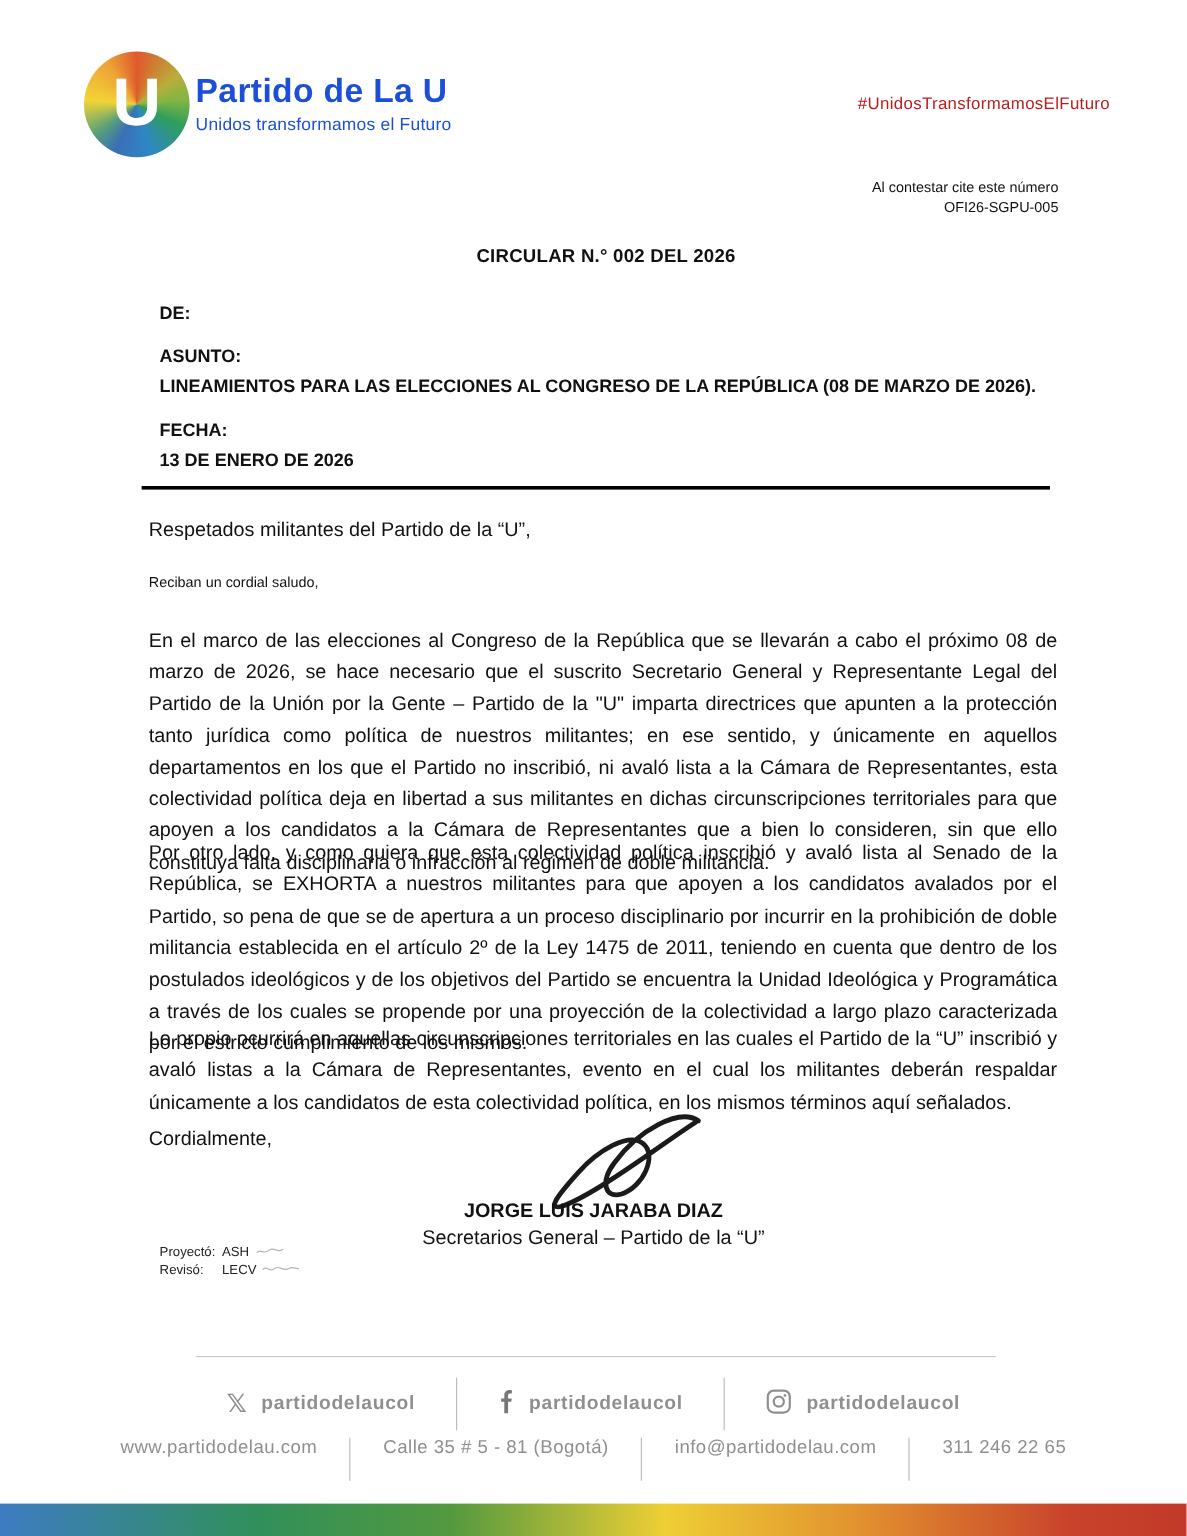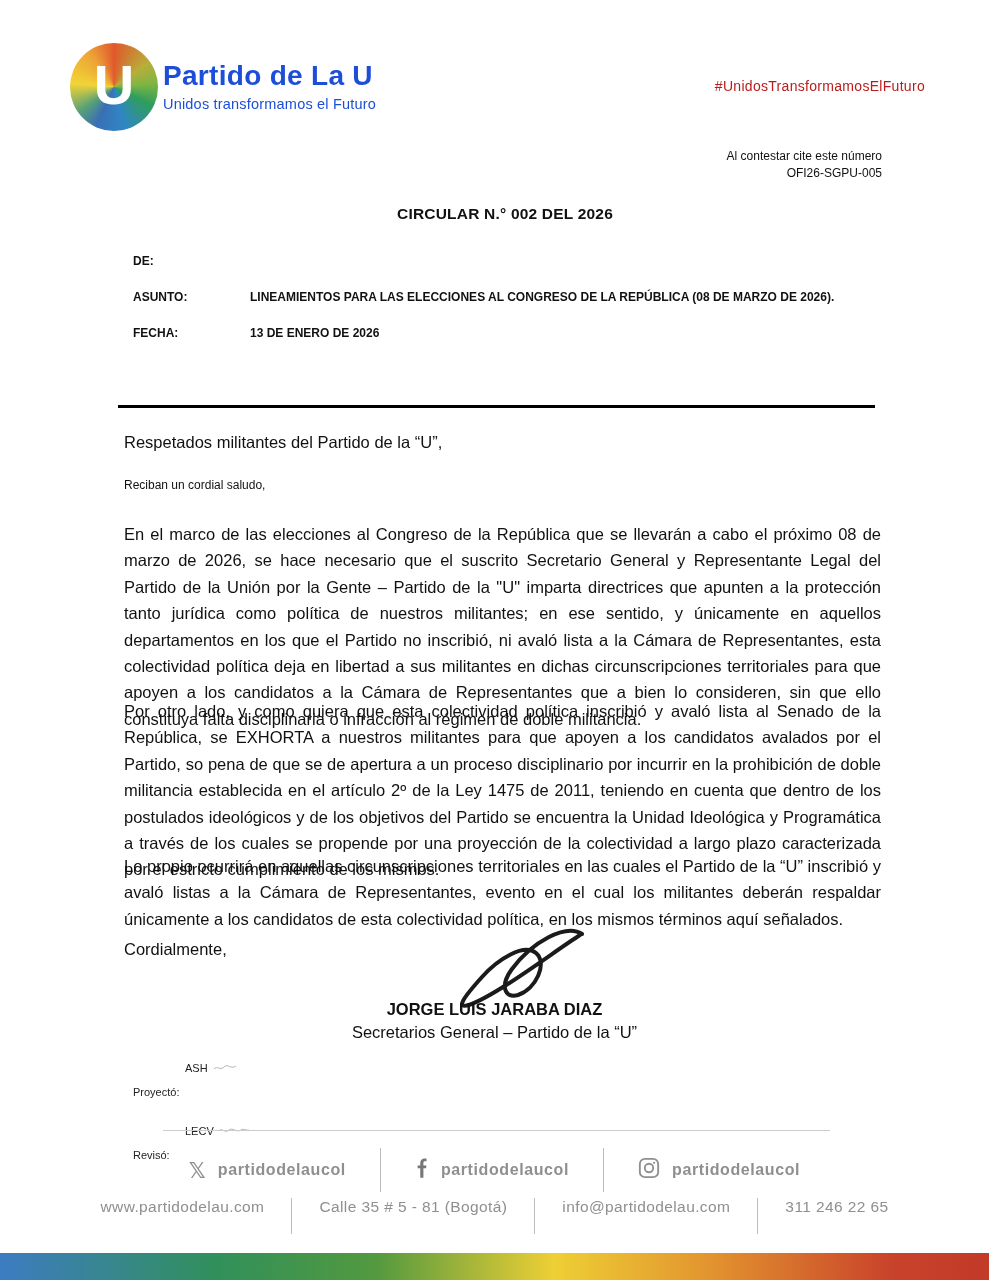--- a/index.html
+++ b/index.html
@@ -39,21 +39,21 @@
     position: absolute; right: 107px; top: 148px;
     text-align: right; font-size: 12px; line-height: 17px; color: #111;
   }
 
   
   .doc-title {
     position: absolute; left: 0; top: 205px; width: 100%;
     text-align: center; font-size: 15.5px; font-weight: 700; letter-spacing: 0.2px; padding-left: 21px;
   }
   .meta { position: absolute; left: 133px; top: 249px; width: 747px; }
-  .meta-row { display: flex; margin-bottom: 11px; font-weight: 700; font-size: 12px; line-height: 25px; }
+  .meta-row { display: flex; margin-bottom: 11px; font-weight: 700; font-size: 15px; line-height: 25px; flex-direction: column; }
   .meta-label { width: 117px; flex: none; }
   .meta-value { flex: 1; text-align: justify; }
   .rule { position: absolute; left: 118px; top: 405px; width: 757px; height: 3px; background: #000; }
 
   .sal1 { position: absolute; left: 124px; top: 433px; font-size: 16.5px; }
   .sal2 { position: absolute; left: 124px; top: 478px; font-size: 12px; }
   .para {
     position: absolute; left: 124px; width: 757px;
     font-size: 16.5px; line-height: 26.4px; text-align: justify;
   }
@@ -66,21 +66,21 @@
   .signer-name {
     position: absolute; left: 0; top: 1000px; width: 100%;
     text-align: center; font-size: 16.5px; font-weight: 700;
   }
   .signer-title {
     position: absolute; left: 0; top: 1023px; width: 100%;
     text-align: center; font-size: 16.5px;
   }
   .footnotes { position: absolute; left: 133px; top: 1037px; font-size: 11px; line-height: 15px; color: #222; }
   .footnote-row { display: flex; align-items: center; }
-  .footnote-label { width: 52px; margin-top: 48px; }
+  .footnote-label { width: 52px; }
   .footnote-squiggle { margin-left: 4px; opacity: 0.75; }
 
   
   .footer-hr { position: absolute; left: 163px; top: 1130px; width: 667px; height: 1px; background: #cccccc; }
   .social-row {
     position: absolute; left: 0; top: 1148px; width: 100%;
     display: flex; align-items: center; justify-content: center;
   }
   .social-item { display: flex; align-items: center; gap: 12px; padding: 0 34px; }
   .social-handle { color: #8f8f8f; font-size: 16px; font-weight: 600; letter-spacing: 0.6px; }

